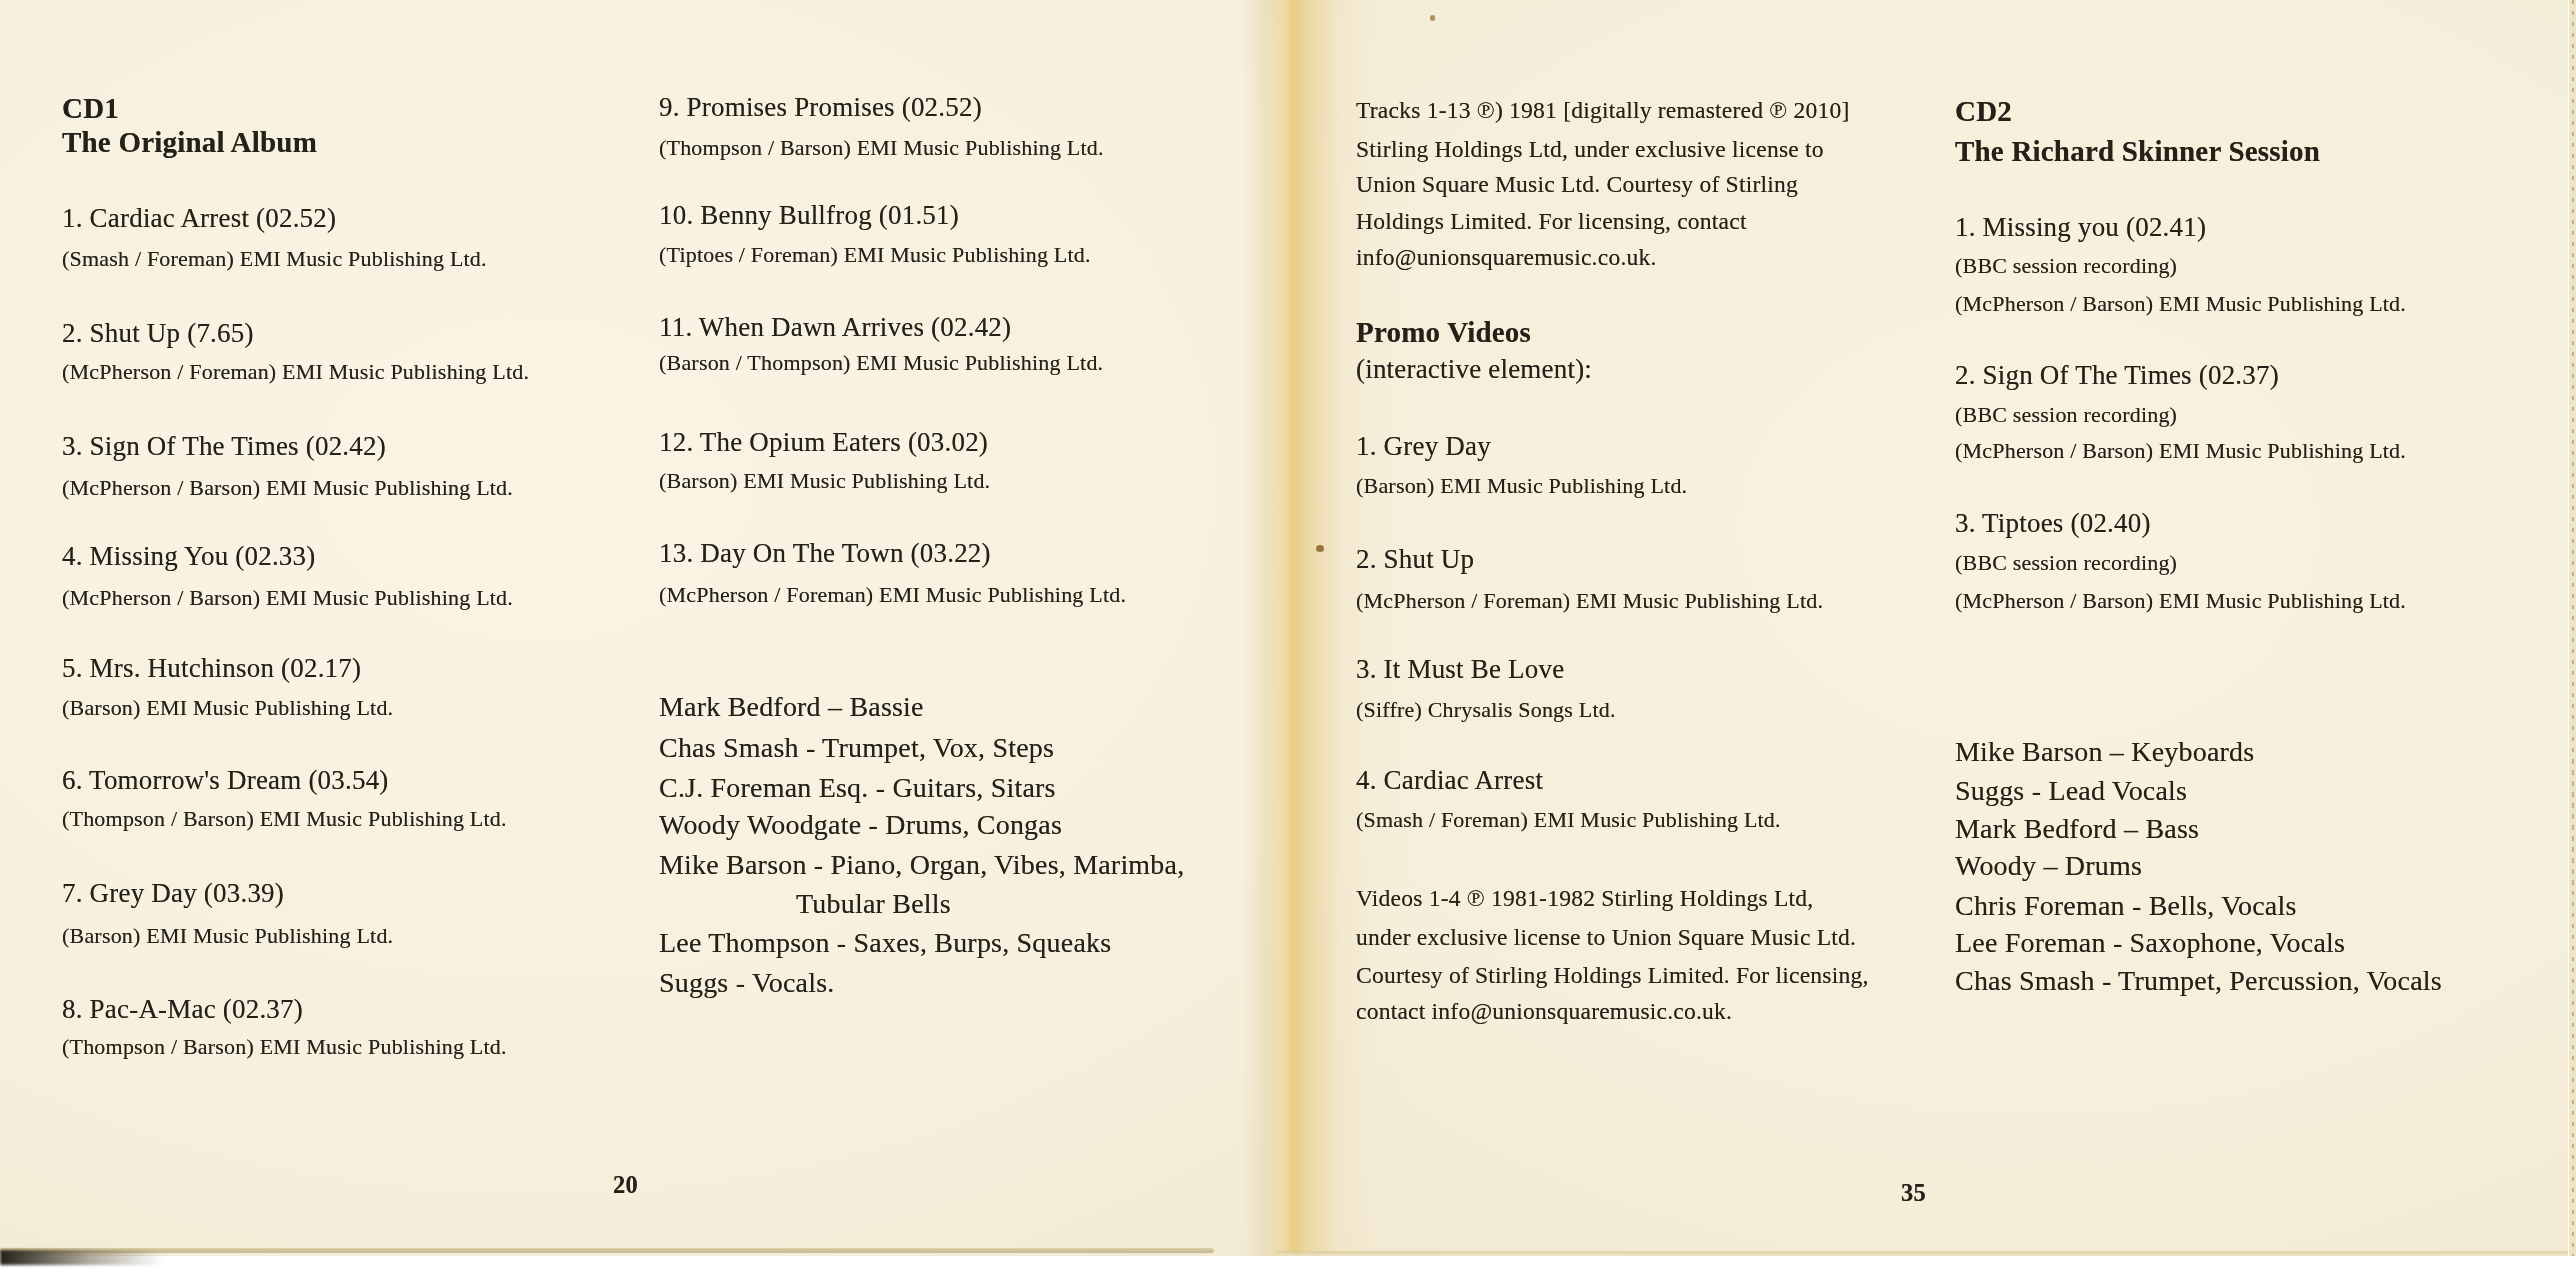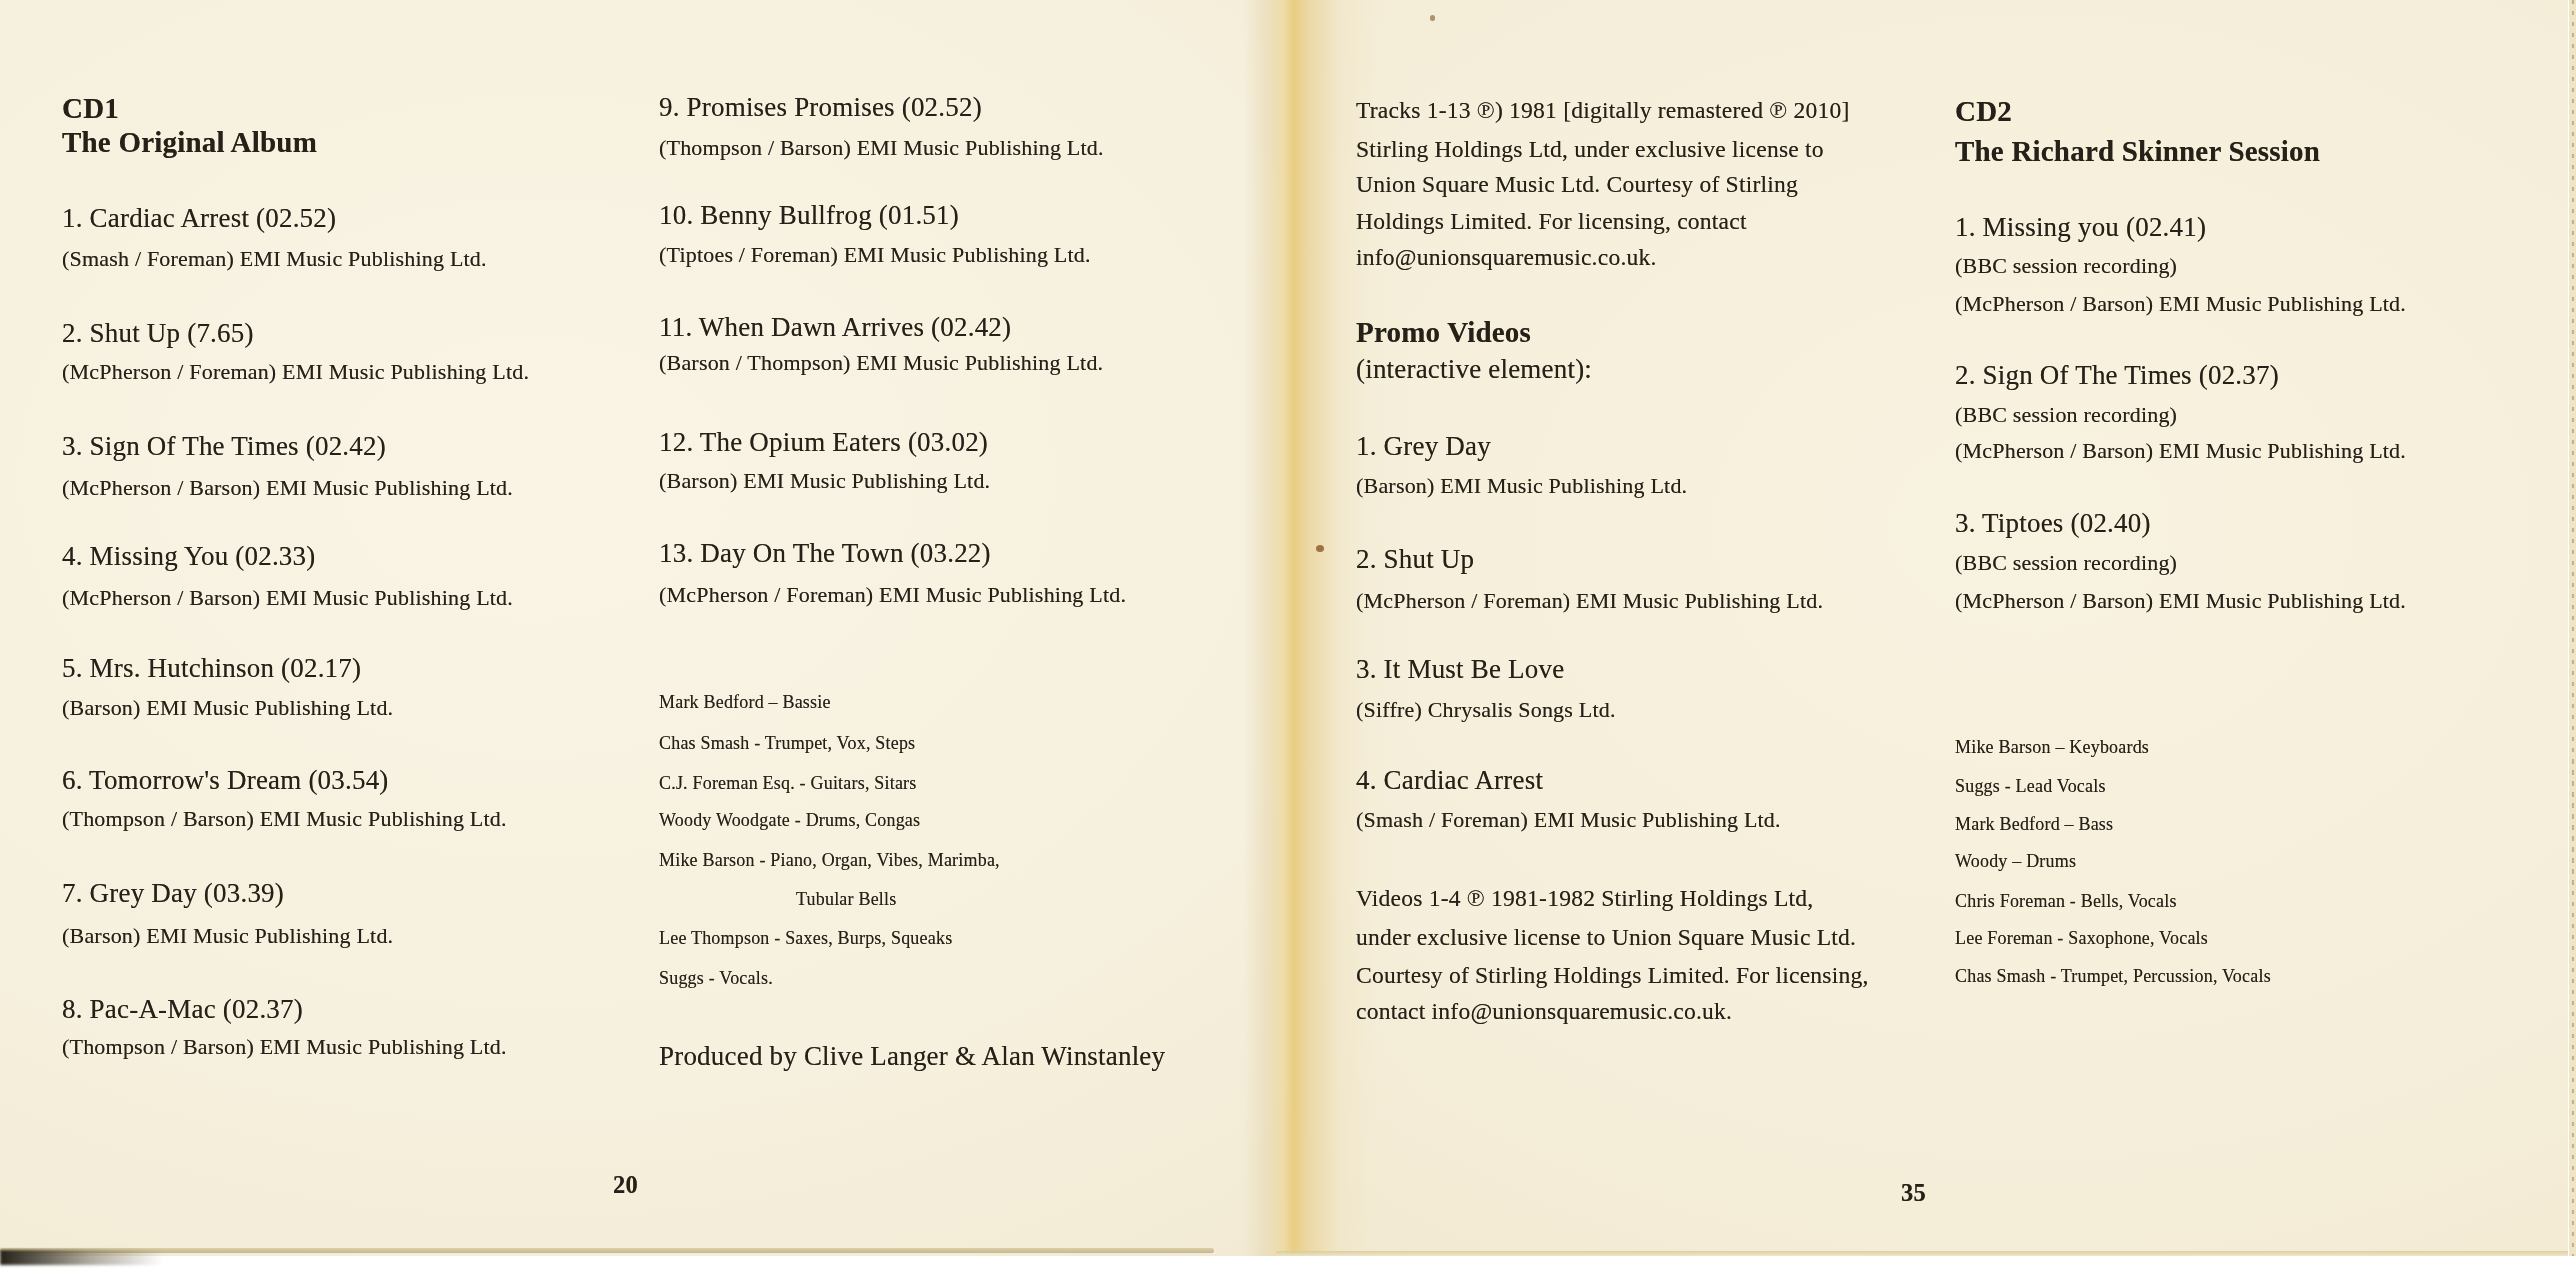--- a/index.html
+++ b/index.html
@@ -20,21 +20,21 @@
       rgba(240,229,197,.6) 58%,
       rgba(243,235,211,.25) 78%,
       rgba(243,235,211,0) 100%);}
   .content{position:absolute;inset:0;}
   .ln{position:absolute;left:var(--x);top:var(--y);white-space:nowrap;line-height:1;
       letter-spacing:0.2px;text-shadow:0 0 0.6px rgba(38,33,24,.55);}
   .h  {font-size:29px;font-weight:700;}
   .tt {font-size:27px;}
   .cr {font-size:22px;}
   .nt {font-size:23.6px;}
-  .cd {font-size:18px;}
+  .cd {font-size:28px;}
   .pg {font-size:24.5px;font-weight:700;}
   .speck{position:absolute;border-radius:50%;}
   .s1{left:1316px;top:545px;width:8.2px;height:7.2px;background:#8d5f2f;opacity:.85;}
   .s2{left:1430px;top:15.4px;width:5.4px;height:5.4px;background:#9a7a4a;opacity:.8;}
   .edge{position:absolute;}
   .edge-left-bottom{left:0;top:1248px;width:1214px;height:5.4px;
     background:linear-gradient(180deg,#cfc089,#a89c72);opacity:.65;border-radius:2.7px;}
   .corner-smudge{left:0;top:1250px;width:163px;height:15.4px;
     background:linear-gradient(90deg,#262218 0%,rgba(110,100,78,.55) 55%,rgba(110,100,78,0) 100%);
     filter:blur(1.4px);}
@@ -95,21 +95,20 @@
 
     <div class="ln cd" style="--x:659px;--y:693px">Mark Bedford – Bassie</div>
     <div class="ln cd" style="--x:659px;--y:734px">Chas Smash - Trumpet, Vox, Steps</div>
     <div class="ln cd" style="--x:659px;--y:774px">C.J. Foreman Esq. - Guitars, Sitars</div>
     <div class="ln cd" style="--x:659px;--y:811px">Woody Woodgate - Drums, Congas</div>
     <div class="ln cd" style="--x:659px;--y:851px">Mike Barson - Piano, Organ, Vibes, Marimba,</div>
     <div class="ln cd" style="--x:796px;--y:890px">Tubular Bells</div>
     <div class="ln cd" style="--x:659px;--y:929px">Lee Thompson - Saxes, Burps, Squeaks</div>
     <div class="ln cd" style="--x:659px;--y:969px">Suggs - Vocals.</div>
 
-    <div class="ln tt" style="--x:659px;--y:1043px">Produced by Clive Langer &amp; Alan Winstanley</div>
 
     <div class="ln pg" style="--x:613px;--y:1173px">20</div>
 
     <div class="ln nt" style="--x:1356px;--y:99px">Tracks 1-13 ℗) 1981 [digitally remastered ℗ 2010]</div>
     <div class="ln nt" style="--x:1356px;--y:138px">Stirling Holdings Ltd, under exclusive license to</div>
     <div class="ln nt" style="--x:1356px;--y:173px">Union Square Music Ltd. Courtesy of Stirling</div>
     <div class="ln nt" style="--x:1356px;--y:210px">Holdings Limited. For licensing, contact</div>
     <div class="ln nt" style="--x:1356px;--y:246px">info@unionsquaremusic.co.uk.</div>
 
     <div class="ln h" style="--x:1356px;--y:318px">Promo Videos</div>

